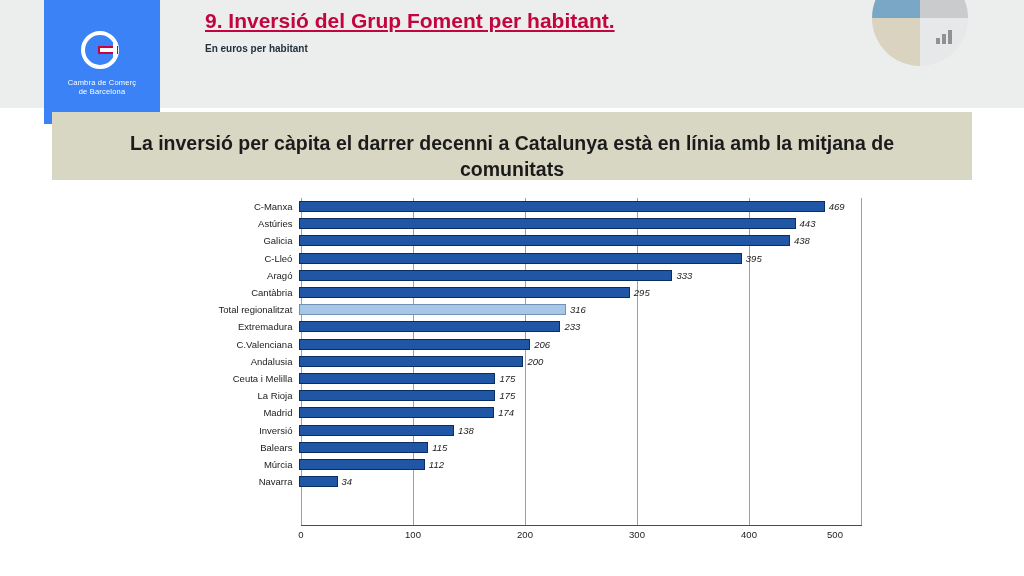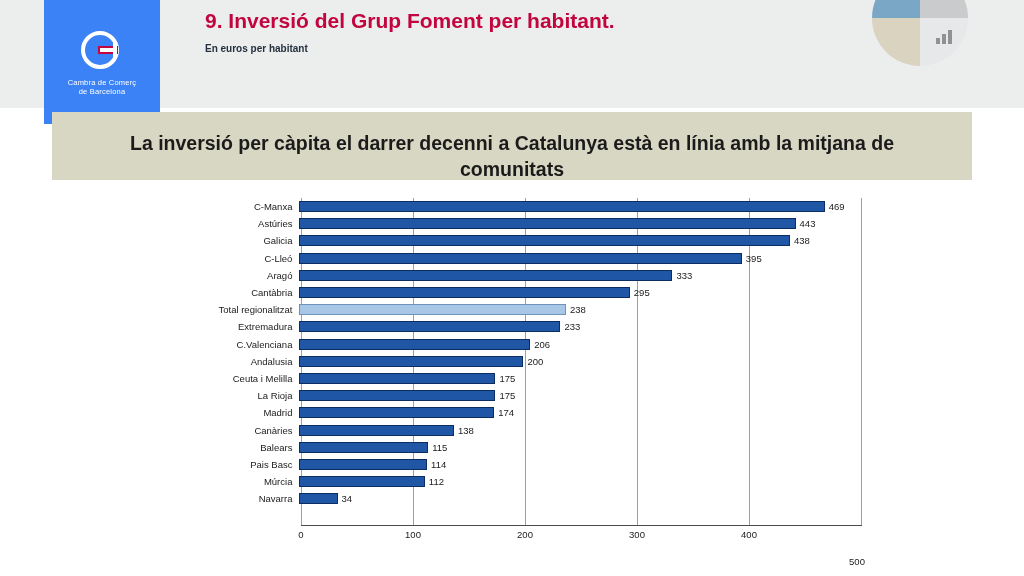--- a/index.html
+++ b/index.html
@@ -53,20 +53,21 @@
     top: 2px;
     width: 620px;
   }
   .title-line1 {
     color: #c2043f;
     font-size: 21px;
     font-weight: bold;
     line-height: 30px;
     margin: 0;
     padding-top: 4px;
+    text-decoration: underline;
   }
   .title-line2 {
     color: #c2043f;
     font-size: 21px;
     font-weight: bold;
     line-height: 30px;
     margin: 0;
   }
   .subtitle {
     color: #23313f;
@@ -184,20 +185,21 @@
   }
   .bar.light {
     background: #a8c7e6;
     border-color: #6f93b8;
   }
   .val {
     font-size: 9.5px;
     color: #1b1b1b;
     margin-left: 4px;
     white-space: nowrap;
+    font-style: italic;
   }
   .gridlines {
     position: absolute;
     left: 115px;
     top: 0;
     width: 560px;
     height: 100%;
     pointer-events: none;
   }
   .gridline {
@@ -316,21 +318,21 @@
           <div class="cat-label">Cantàbria</div>
           <div class="bar-cell">
             <div class="bar" style="width: 330.4px;"></div>
             <div class="val">295</div>
           </div>
         </div>
         <div class="row">
           <div class="cat-label">Total regionalitzat</div>
           <div class="bar-cell">
             <div class="bar light" style="width: 266.56px;"></div>
-            <div class="val">238</div>
+            <div class="val">316</div>
           </div>
         </div>
         <div class="row">
           <div class="cat-label">Extremadura</div>
           <div class="bar-cell">
             <div class="bar" style="width: 260.96px;"></div>
             <div class="val">233</div>
           </div>
         </div>
         <div class="row">
@@ -362,38 +364,31 @@
           </div>
         </div>
         <div class="row">
           <div class="cat-label">Madrid</div>
           <div class="bar-cell">
             <div class="bar" style="width: 194.88px;"></div>
             <div class="val">174</div>
           </div>
         </div>
         <div class="row">
-          <div class="cat-label">Canàries</div>
+          <div class="cat-label">Inversió</div>
           <div class="bar-cell">
             <div class="bar" style="width: 154.56px;"></div>
             <div class="val">138</div>
           </div>
         </div>
         <div class="row">
           <div class="cat-label">Balears</div>
           <div class="bar-cell">
             <div class="bar" style="width: 128.8px;"></div>
             <div class="val">115</div>
-          </div>
-        </div>
-        <div class="row">
-          <div class="cat-label">Pais Basc</div>
-          <div class="bar-cell">
-            <div class="bar" style="width: 127.68px;"></div>
-            <div class="val">114</div>
           </div>
         </div>
         <div class="row">
           <div class="cat-label">Múrcia</div>
           <div class="bar-cell">
             <div class="bar" style="width: 125.44px;"></div>
             <div class="val">112</div>
           </div>
         </div>
         <div class="row">
@@ -404,16 +399,16 @@
           </div>
         </div>
       </div>
     <div class="axis-line" id="axisline" style="top: 326.8px;"></div>
     <div class="x-labels" id="xlabels" style="top: 326.8px;">
         <div class="x-tick" style="left: 0px;">0</div>
         <div class="x-tick" style="left: 112px;">100</div>
         <div class="x-tick" style="left: 224px;">200</div>
         <div class="x-tick" style="left: 336px;">300</div>
         <div class="x-tick" style="left: 448px;">400</div>
-        <div class="x-tick" style="left: 556px; margin-top: 27px;">500</div>
+        <div class="x-tick" style="left: 534px;">500</div>
       </div>
   </div>
 </div>
 
 </body></html>

